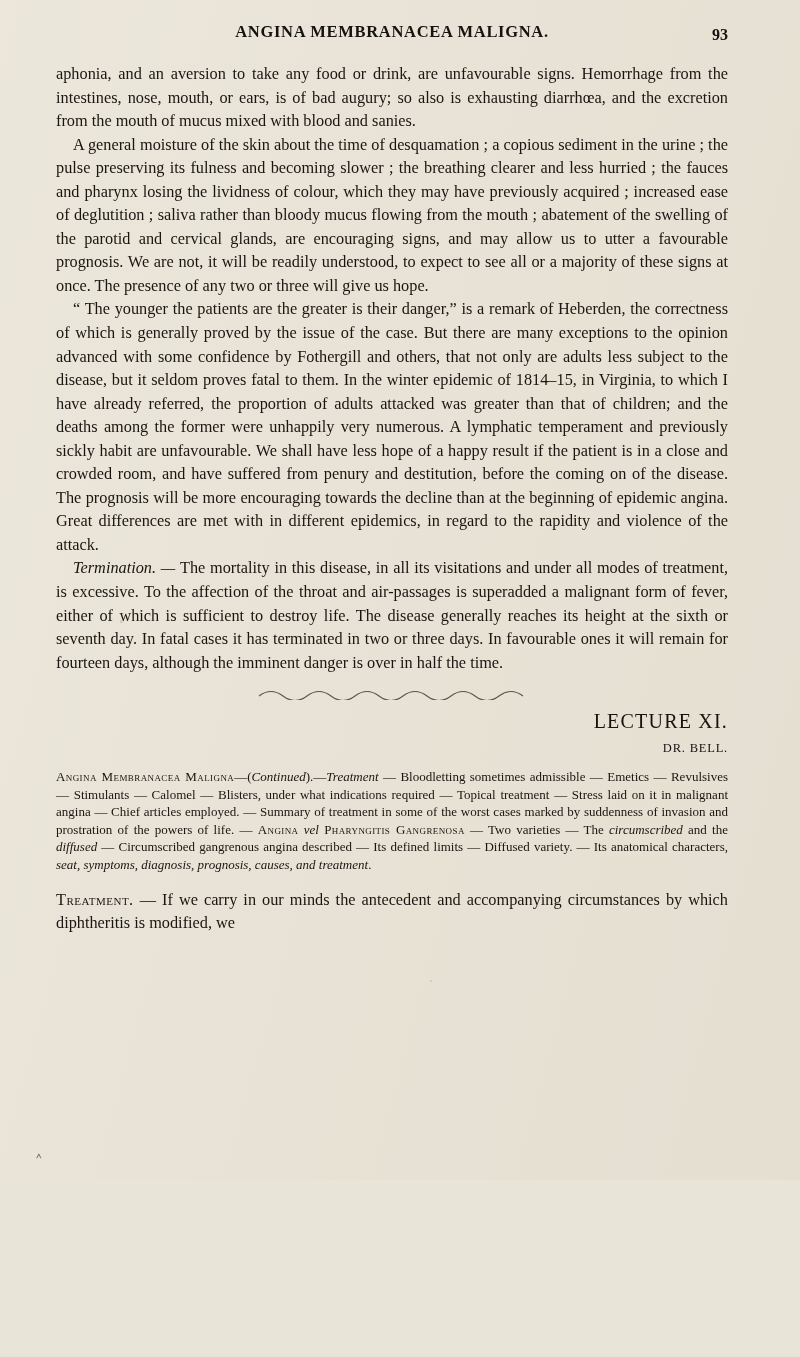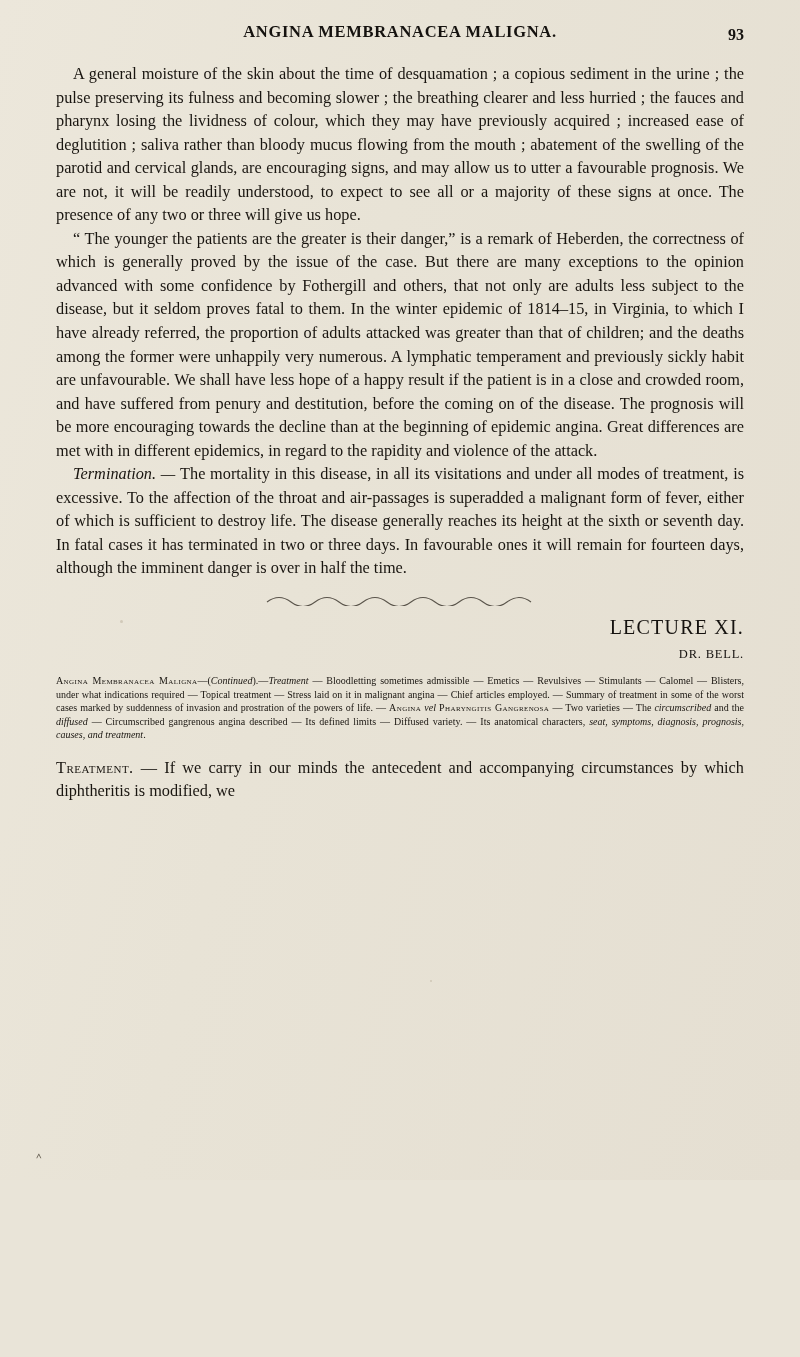--- a/index.html
+++ b/index.html
@@ -12,21 +12,21 @@
     background: #e9e4d8;
     font-family: "Liberation Serif", serif;
     color: #1a1713;
     overflow: hidden;
   }
   .page {
     position: relative;
     width: 800px;
     height: 1180px;
     box-sizing: border-box;
-    padding: 22px 56px 20px 56px;
+    padding: 22px 72px 20px 56px;
     background: linear-gradient(105deg, #ece7db 0%, #e8e3d6 40%, #e5dfd2 100%);
   }
   .running-head {
     display: flex;
     align-items: baseline;
     justify-content: center;
     position: relative;
     margin: 0 0 18px 0;
     height: 22px;
   }
@@ -84,21 +84,21 @@
   }
   .lecture-author {
     text-align: right;
     font-size: 12.5px;
     font-variant: small-caps;
     letter-spacing: 0.8px;
     margin: 0 0 12px 0;
     color: #15120f;
   }
   .synopsis {
-    font-size: 10px;
+    font-size: 13px;
     line-height: 1.35;
     text-align: justify;
     margin: 0 0 14px 0;
     color: #191510;
   }
   .synopsis .sc {
     font-variant: small-caps;
     letter-spacing: 0.4px;
   }
   .synopsis .it {
@@ -131,20 +131,21 @@
 <body>
 
 <div class="page">
 
   <div class="running-head">
     <span class="title">ANGINA MEMBRANACEA MALIGNA.</span>
     <span class="folio">93</span>
   </div>
 
   <div class="body-text">
+    <p class="noindent">aphonia, and an aversion to take any food or drink, are unfavourable signs. Hemorrhage from the intestines, nose, mouth, or ears, is of bad augury; so also is exhausting diarrhœa, and the excretion from the mouth of mucus mixed with blood and sanies.</p>
     <p class="indent">A general moisture of the skin about the time of desquamation ; a copious sediment in the urine ; the pulse preserving its fulness and becoming slower ; the breathing clearer and less hurried ; the fauces and pharynx losing the lividness of colour, which they may have previously acquired ; increased ease of deglutition ; saliva rather than bloody mucus flowing from the mouth ; abatement of the swelling of the parotid and cervical glands, are encouraging signs, and may allow us to utter a favourable prognosis. We are not, it will be readily understood, to expect to see all or a majority of these signs at once. The presence of any two or three will give us hope.</p>
     <p class="indent">“ The younger the patients are the greater is their danger,” is a remark of Heberden, the correctness of which is generally proved by the issue of the case. But there are many exceptions to the opinion advanced with some confidence by Fothergill and others, that not only are adults less subject to the disease, but it seldom proves fatal to them. In the winter epidemic of 1814–15, in Virginia, to which I have already referred, the proportion of adults attacked was greater than that of children; and the deaths among the former were unhappily very numerous. A lymphatic temperament and previously sickly habit are unfavourable. We shall have less hope of a happy result if the patient is in a close and crowded room, and have suffered from penury and destitution, before the coming on of the disease. The prognosis will be more encouraging towards the decline than at the beginning of epidemic angina. Great differences are met with in different epidemics, in regard to the rapidity and violence of the attack.</p>
     <p class="indent"><span class="term-head">Termination. — </span><span>The mortality in this disease, in all its visitations and under all modes of treatment, is excessive. To the affection of the throat and air-passages is superadded a malignant form of fever, either of which is sufficient to destroy life. The disease generally reaches its height at the sixth or seventh day. In fatal cases it has terminated in two or three days. In favourable ones it will remain for fourteen days, although the imminent danger is over in half the time.</span></p>
   </div>
 
   <div class="rule-wrap">
     <svg class="squiggle" viewBox="0 0 270 12" preserveAspectRatio="none">
       <path d="M2,8 C10,2 18,2 26,8 C34,14 42,14 50,8 C58,2 66,2 74,8 C82,14 90,14 98,8 C106,2 114,2 122,8 C130,14 138,14 146,8 C154,2 162,2 170,8 C178,14 186,14 194,8 C202,2 210,2 218,8 C226,14 234,14 242,8 C250,2 258,2 266,8" fill="none" stroke="#2a241c" stroke-width="1.1"></path>
     </svg>
   </div>

